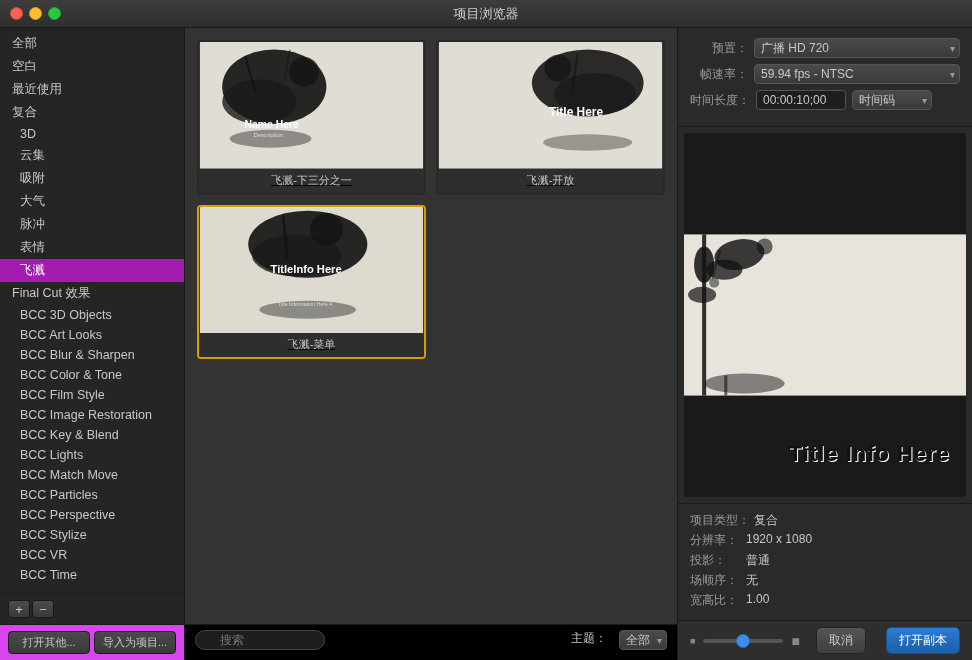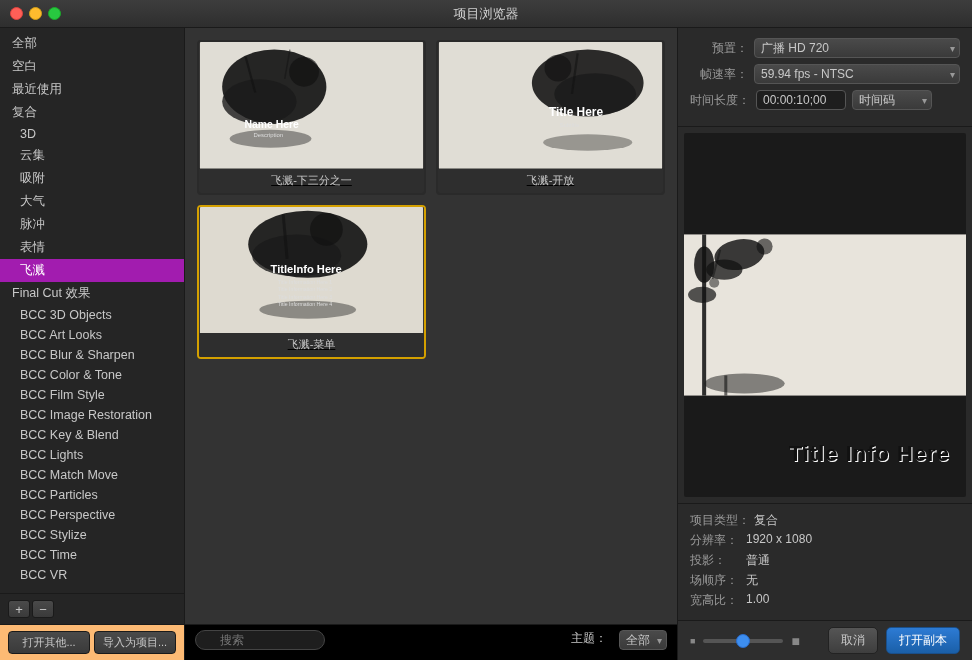--- a/index.html
+++ b/index.html
@@ -58,21 +58,21 @@
       cursor: default;
       white-space: nowrap;
     }
     .sidebar-item.sub { padding-left: 20px; }
     .sidebar-item.selected { background: #a21caf; color: #fff; }
     .sidebar-bottom {
       padding: 6px 8px;
       display: flex;
       gap: 4px;
       border-top: 1px solid #1a1a1a;
-      background: #fdba74;
+      background: #d946ef;
     }
     .sidebar-bottom-btn {
       flex: 1;
       background: linear-gradient(to bottom, #4a4a4a, #3a3a3a);
       color: #c8c8c8;
       border: 1px solid #1a1a1a;
       border-radius: 4px;
       font-size: 11px;
       padding: 3px 6px;
       cursor: pointer;
@@ -408,22 +408,22 @@
         <div class="sidebar-item sub">BCC Blur &amp; Sharpen</div>
         <div class="sidebar-item sub">BCC Color &amp; Tone</div>
         <div class="sidebar-item sub">BCC Film Style</div>
         <div class="sidebar-item sub">BCC Image Restoration</div>
         <div class="sidebar-item sub">BCC Key &amp; Blend</div>
         <div class="sidebar-item sub">BCC Lights</div>
         <div class="sidebar-item sub">BCC Match Move</div>
         <div class="sidebar-item sub">BCC Particles</div>
         <div class="sidebar-item sub">BCC Perspective</div>
         <div class="sidebar-item sub">BCC Stylize</div>
+        <div class="sidebar-item sub">BCC VR</div>
         <div class="sidebar-item sub">BCC Time</div>
-        <div class="sidebar-item sub">BCC VR</div>
       </div>
     <div style="flex:1;"></div>
     <div class="sidebar-plus-minus">
       <div class="pm-btn">+</div>
       <div class="pm-btn">−</div>
     </div>
     <div class="sidebar-bottom">
       <button class="sidebar-bottom-btn">打开其他...</button>
       <button class="sidebar-bottom-btn">导入为项目...</button>
     </div>
@@ -579,19 +579,19 @@
     </div>
 
     <div class="bottom-bar">
       <div class="bottom-center">
         <span class="size-icon">■</span>
         <div class="slider-track">
           <div class="slider-thumb"></div>
         </div>
         <span class="size-icon-lg">■</span>
       </div>
-      <div style="display:flex;gap:8px;align-items:center;margin-left:auto;">
+      <div style="display:flex;gap:20px;align-items:center;margin-left:auto;">
         <button class="bottom-btn">取消</button>
         <button class="bottom-btn primary">打开副本</button>
       </div>
     </div>
   </div>
 </div>
 
 </body></html>

